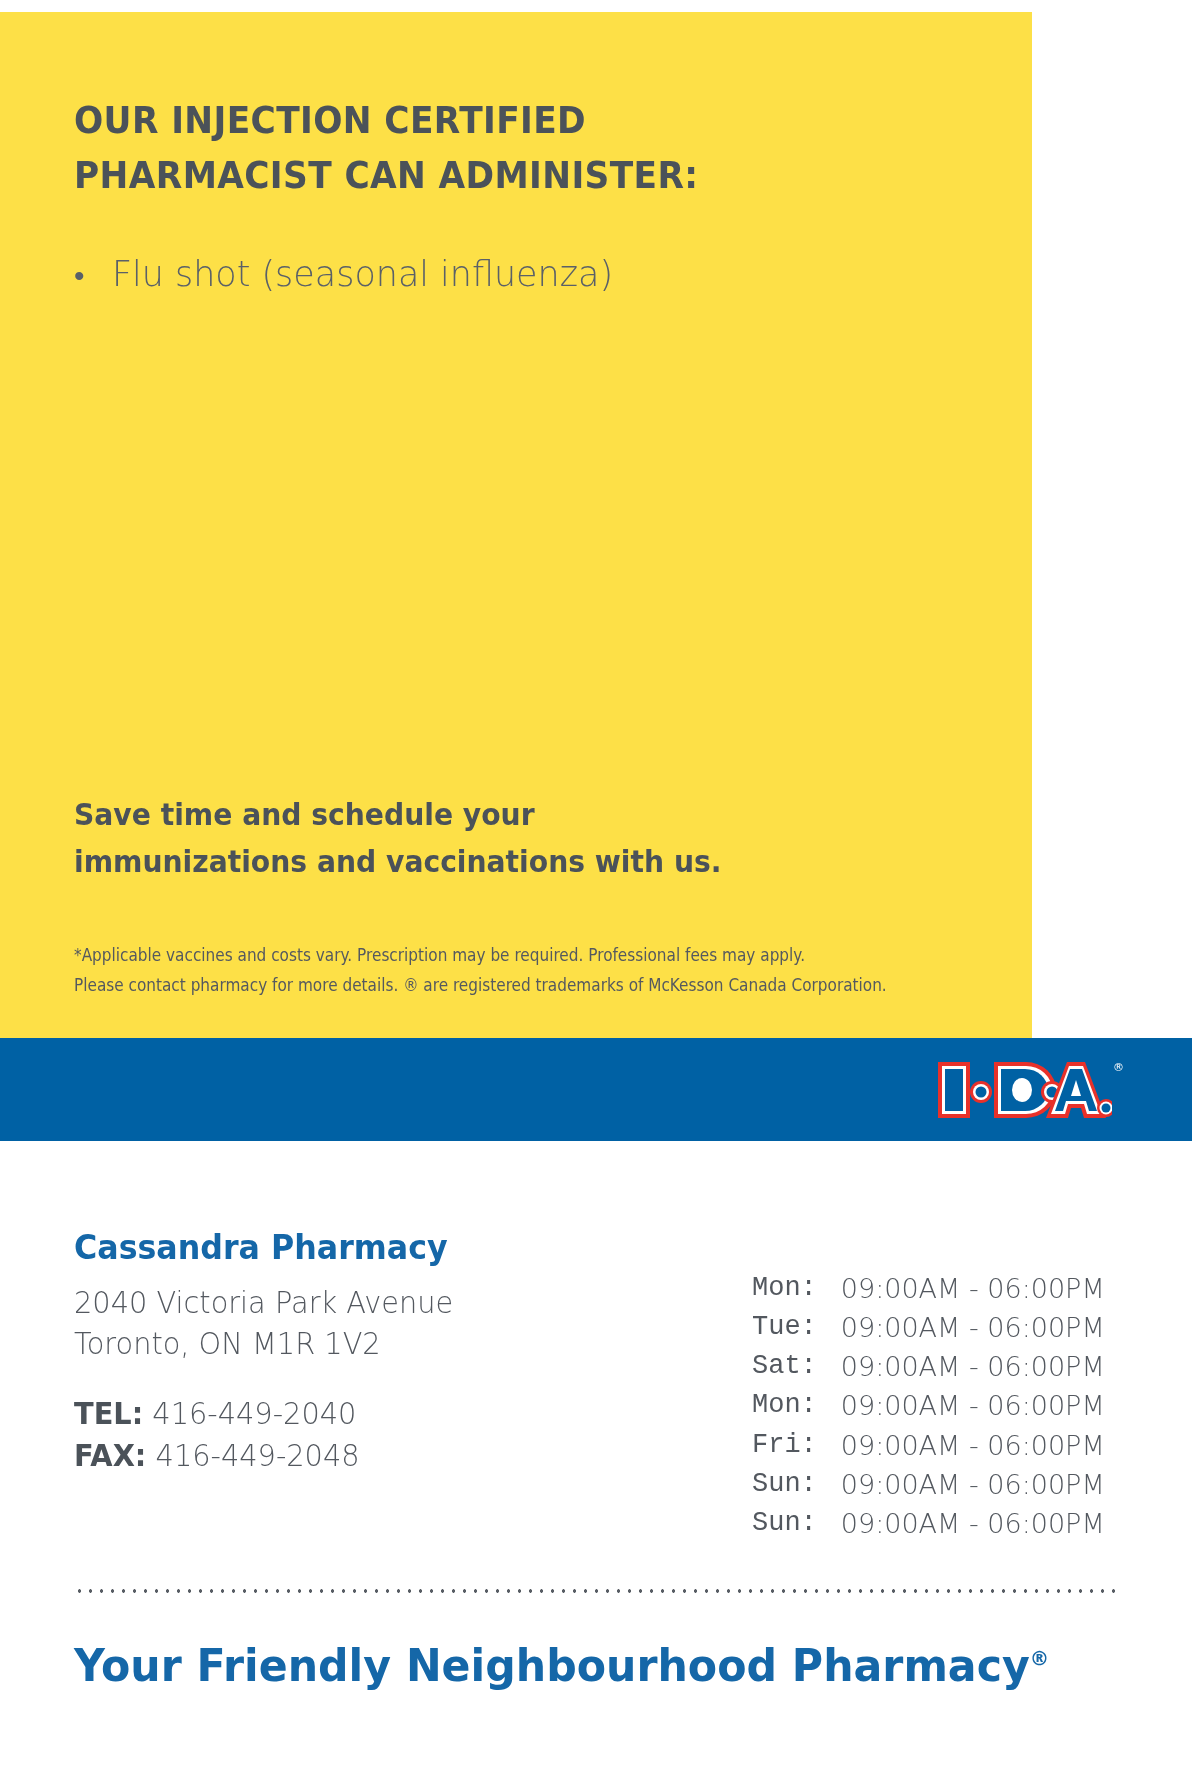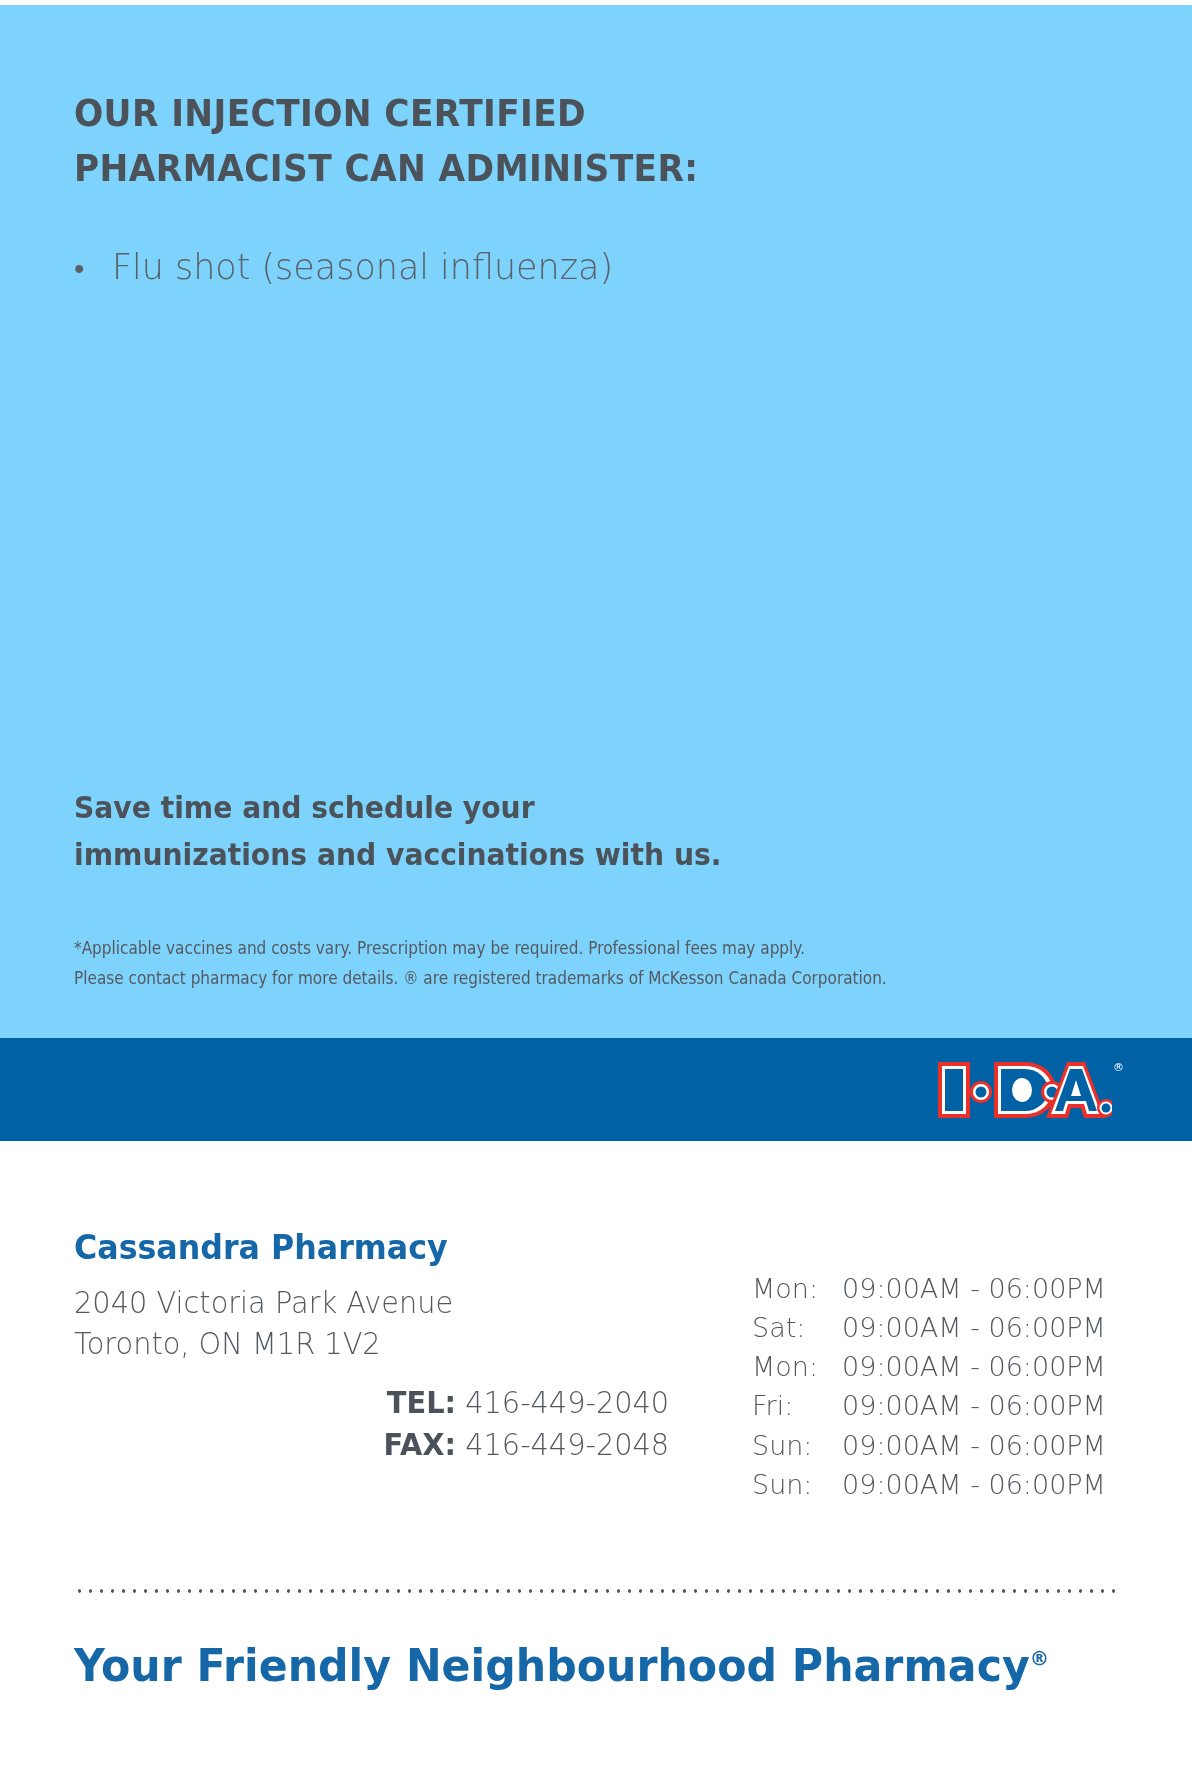--- a/index.html
+++ b/index.html
@@ -15,24 +15,24 @@
     position: relative;
     width: 1192px;
     height: 1785px;
     background: #ffffff;
     overflow: hidden;
   }
 
   
   .top-panel {
     position: absolute;
-    left: 0; top: 5px;
-    width: 1192px;
+    left: 0; top: 12px;
+    width: 1032px;
     height: 1038px;
-    background: #7dd3fc;
+    background: #fde047;
   }
 
   .heading {
     position: absolute;
     left: 74px;
     top: 82px;
     width: 860px;
     font-family: "DejaVu Sans", sans-serif;
     font-weight: bold;
     font-size: 37px;
@@ -161,21 +161,21 @@
   .store-addr {
     font-family: "DejaVu Sans", sans-serif;
     font-weight: 300;
     font-size: 30px;
     color: #53585f;
     line-height: 1.39;
     transform: scaleX(0.96);
     transform-origin: left top;
     white-space: nowrap;
   }
-  .contact-rows { margin-top: 17px; text-align: right; }
+  .contact-rows { margin-top: 28px; }
   .contact-row {
     font-family: "DejaVu Sans", sans-serif;
     font-size: 30px;
     color: #53585f;
     line-height: 1.39;
     font-weight: 300;
     transform: scaleX(0.96);
     transform-origin: left top;
     white-space: nowrap;
   }
@@ -193,21 +193,21 @@
   }
   .hours td {
     font-family: "DejaVu Sans", sans-serif;
     font-weight: 300;
     font-size: 27px;
     color: #53585f;
     line-height: 1.45;
     padding: 0;
     white-space: nowrap;
   }
-  .hours td.day { padding-right: 24px; text-align: left; }
+  .hours td.day { padding-right: 24px; text-align: left; font-family: Liberation Mono, monospace; }
   .hours td.time { text-align: center; }
 
   
   .divider {
     position: absolute;
     left: 74px;
     top: 447px;
     width: 1044px;
     height: 6px;
     background-image: radial-gradient(circle, #585d64 1.6px, rgba(0,0,0,0) 1.9px);
@@ -321,20 +321,24 @@
       </div>
     </div>
 
     <table class="hours">
       <tbody>
         <tr>
           <td class="day">Mon:</td>
           <td class="time">09:00AM - 06:00PM</td>
         </tr>
         <tr>
+          <td class="day">Tue:</td>
+          <td class="time">09:00AM - 06:00PM</td>
+        </tr>
+        <tr>
           <td class="day">Sat:</td>
           <td class="time">09:00AM - 06:00PM</td>
         </tr>
         <tr>
           <td class="day">Mon:</td>
           <td class="time">09:00AM - 06:00PM</td>
         </tr>
         <tr>
           <td class="day">Fri:</td>
           <td class="time">09:00AM - 06:00PM</td>

